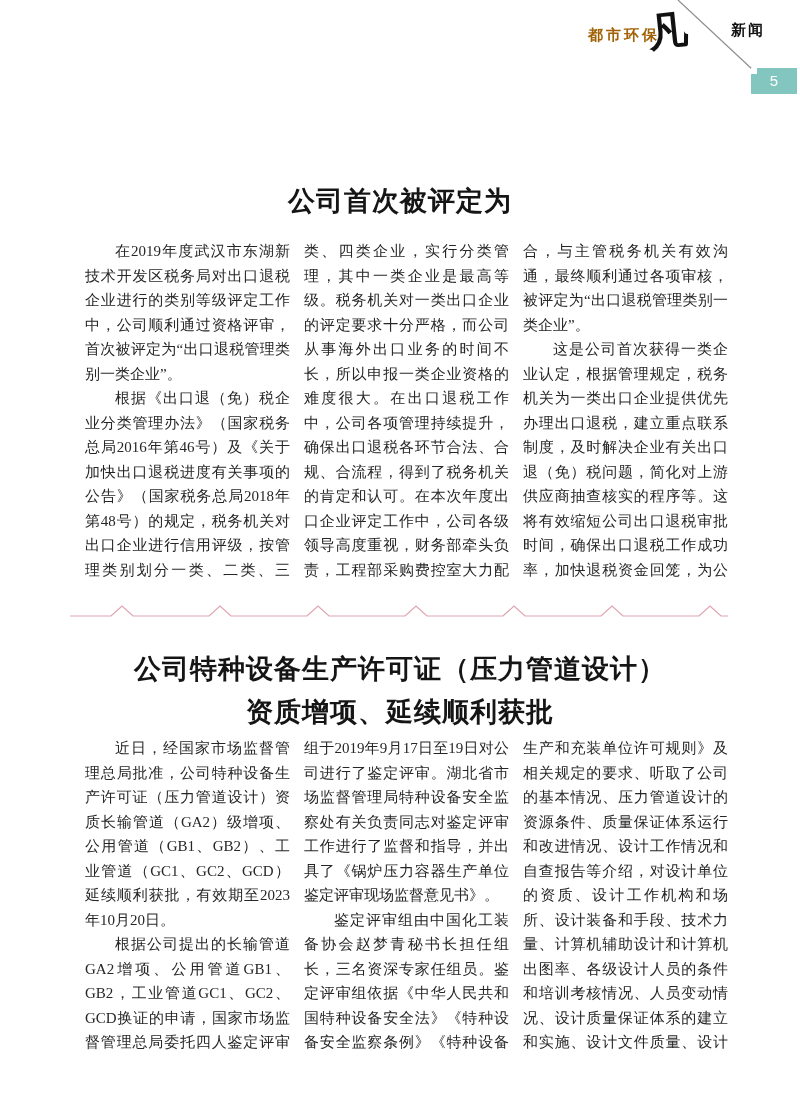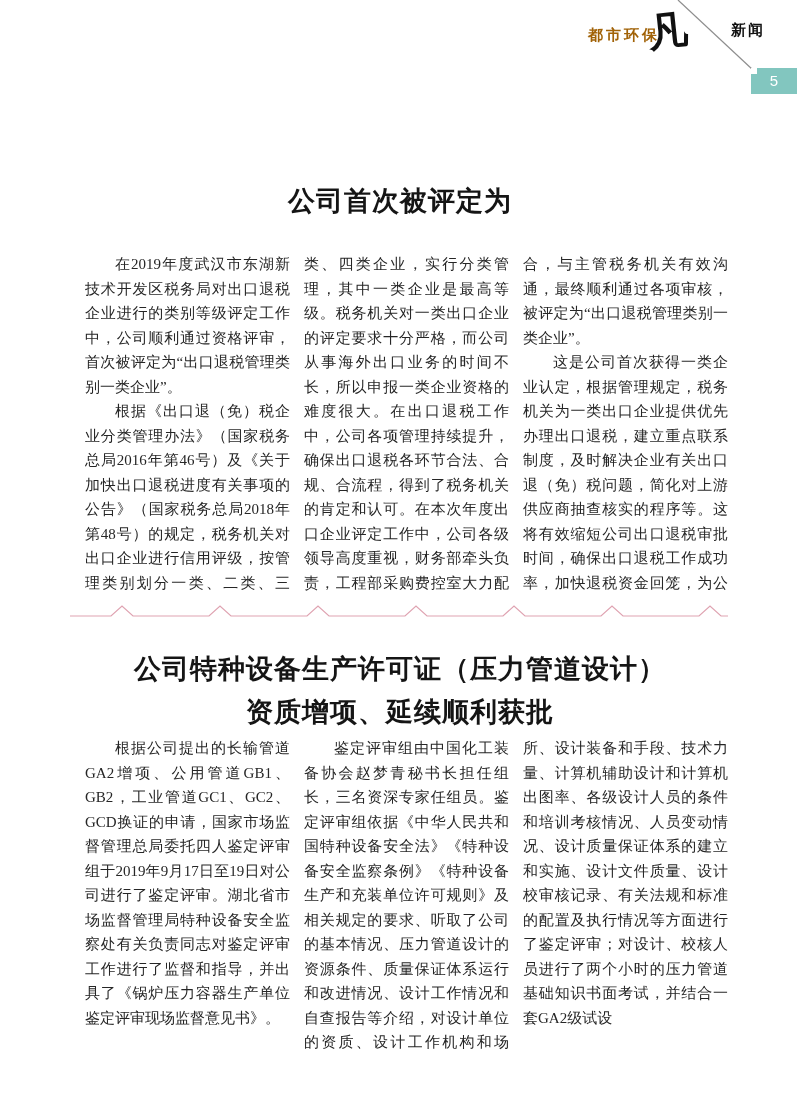--- a/index.html
+++ b/index.html
@@ -55,21 +55,21 @@
   .title-1{top:148px;margin-top:32px;}
   .title-2{top:648px;}
 
   
   .cols{
     position:absolute;left:85px;width:643px;
     column-count:3;column-gap:14px;
     font-size:15px;line-height:24.5px;color:#262626;
     text-align:justify;overflow:hidden;
   }
-  .cols-1{top:252px;height:352px;}
+  .cols-1{top:239px;height:352px;}
   .cols-2{top:736px;height:324px;}
   .para{margin:0;text-indent:2em;}
 
   
   .divider{position:absolute;left:70px;top:604px;}
 </style>
 </head>
 <body>
 
 <div class="page">
@@ -96,17 +96,18 @@
 
   <svg class="divider" width="658" height="16" viewBox="0 0 658 16">
     <polyline points="0,12 41,12 52,2 63,12 139,12 150,2 161,12 237,12 248,2 259,12 335,12 346,2 357,12 433,12 444,2 455,12 531,12 542,2 553,12 629,12 640,2 651,12 658,12" fill="none" stroke="#dfa3b1" stroke-width="1.2"></polyline>
   </svg>
 
   <h1 class="article-title title-2">
     <span class="tl">公司特种设备生产许可证（压力管道设计）</span>
     <span class="tl">资质增项、延续顺利获批</span>
   </h1>
   <div class="cols cols-2">
+      <p class="para body">近日，经国家市场监督管理总局批准，公司特种设备生产许可证（压力管道设计）资质长输管道（GA2）级增项、公用管道（GB1、GB2）、工业管道（GC1、GC2、GCD）延续顺利获批，有效期至2023年10月20日。</p>
       <p class="para body">根据公司提出的长输管道GA2增项、公用管道GB1、GB2，工业管道GC1、GC2、GCD换证的申请，国家市场监督管理总局委托四人鉴定评审组于2019年9月17日至19日对公司进行了鉴定评审。湖北省市场监督管理局特种设备安全监察处有关负责同志对鉴定评审工作进行了监督和指导，并出具了《锅炉压力容器生产单位鉴定评审现场监督意见书》。</p>
       <p class="para body">鉴定评审组由中国化工装备协会赵梦青秘书长担任组长，三名资深专家任组员。鉴定评审组依据《中华人民共和国特种设备安全法》《特种设备安全监察条例》《特种设备生产和充装单位许可规则》及相关规定的要求、听取了公司的基本情况、压力管道设计的资源条件、质量保证体系运行和改进情况、设计工作情况和自查报告等介绍，对设计单位的资质、设计工作机构和场所、设计装备和手段、技术力量、计算机辅助设计和计算机出图率、各级设计人员的条件和培训考核情况、人员变动情况、设计质量保证体系的建立和实施、设计文件质量、设计校审核记录、有关法规和标准的配置及执行情况等方面进行了鉴定评审；对设计、校核人员进行了两个小时的压力管道基础知识书面考试，并结合一套GA2级试设</p>
     </div>
 
 </div>
 
 </body></html>

